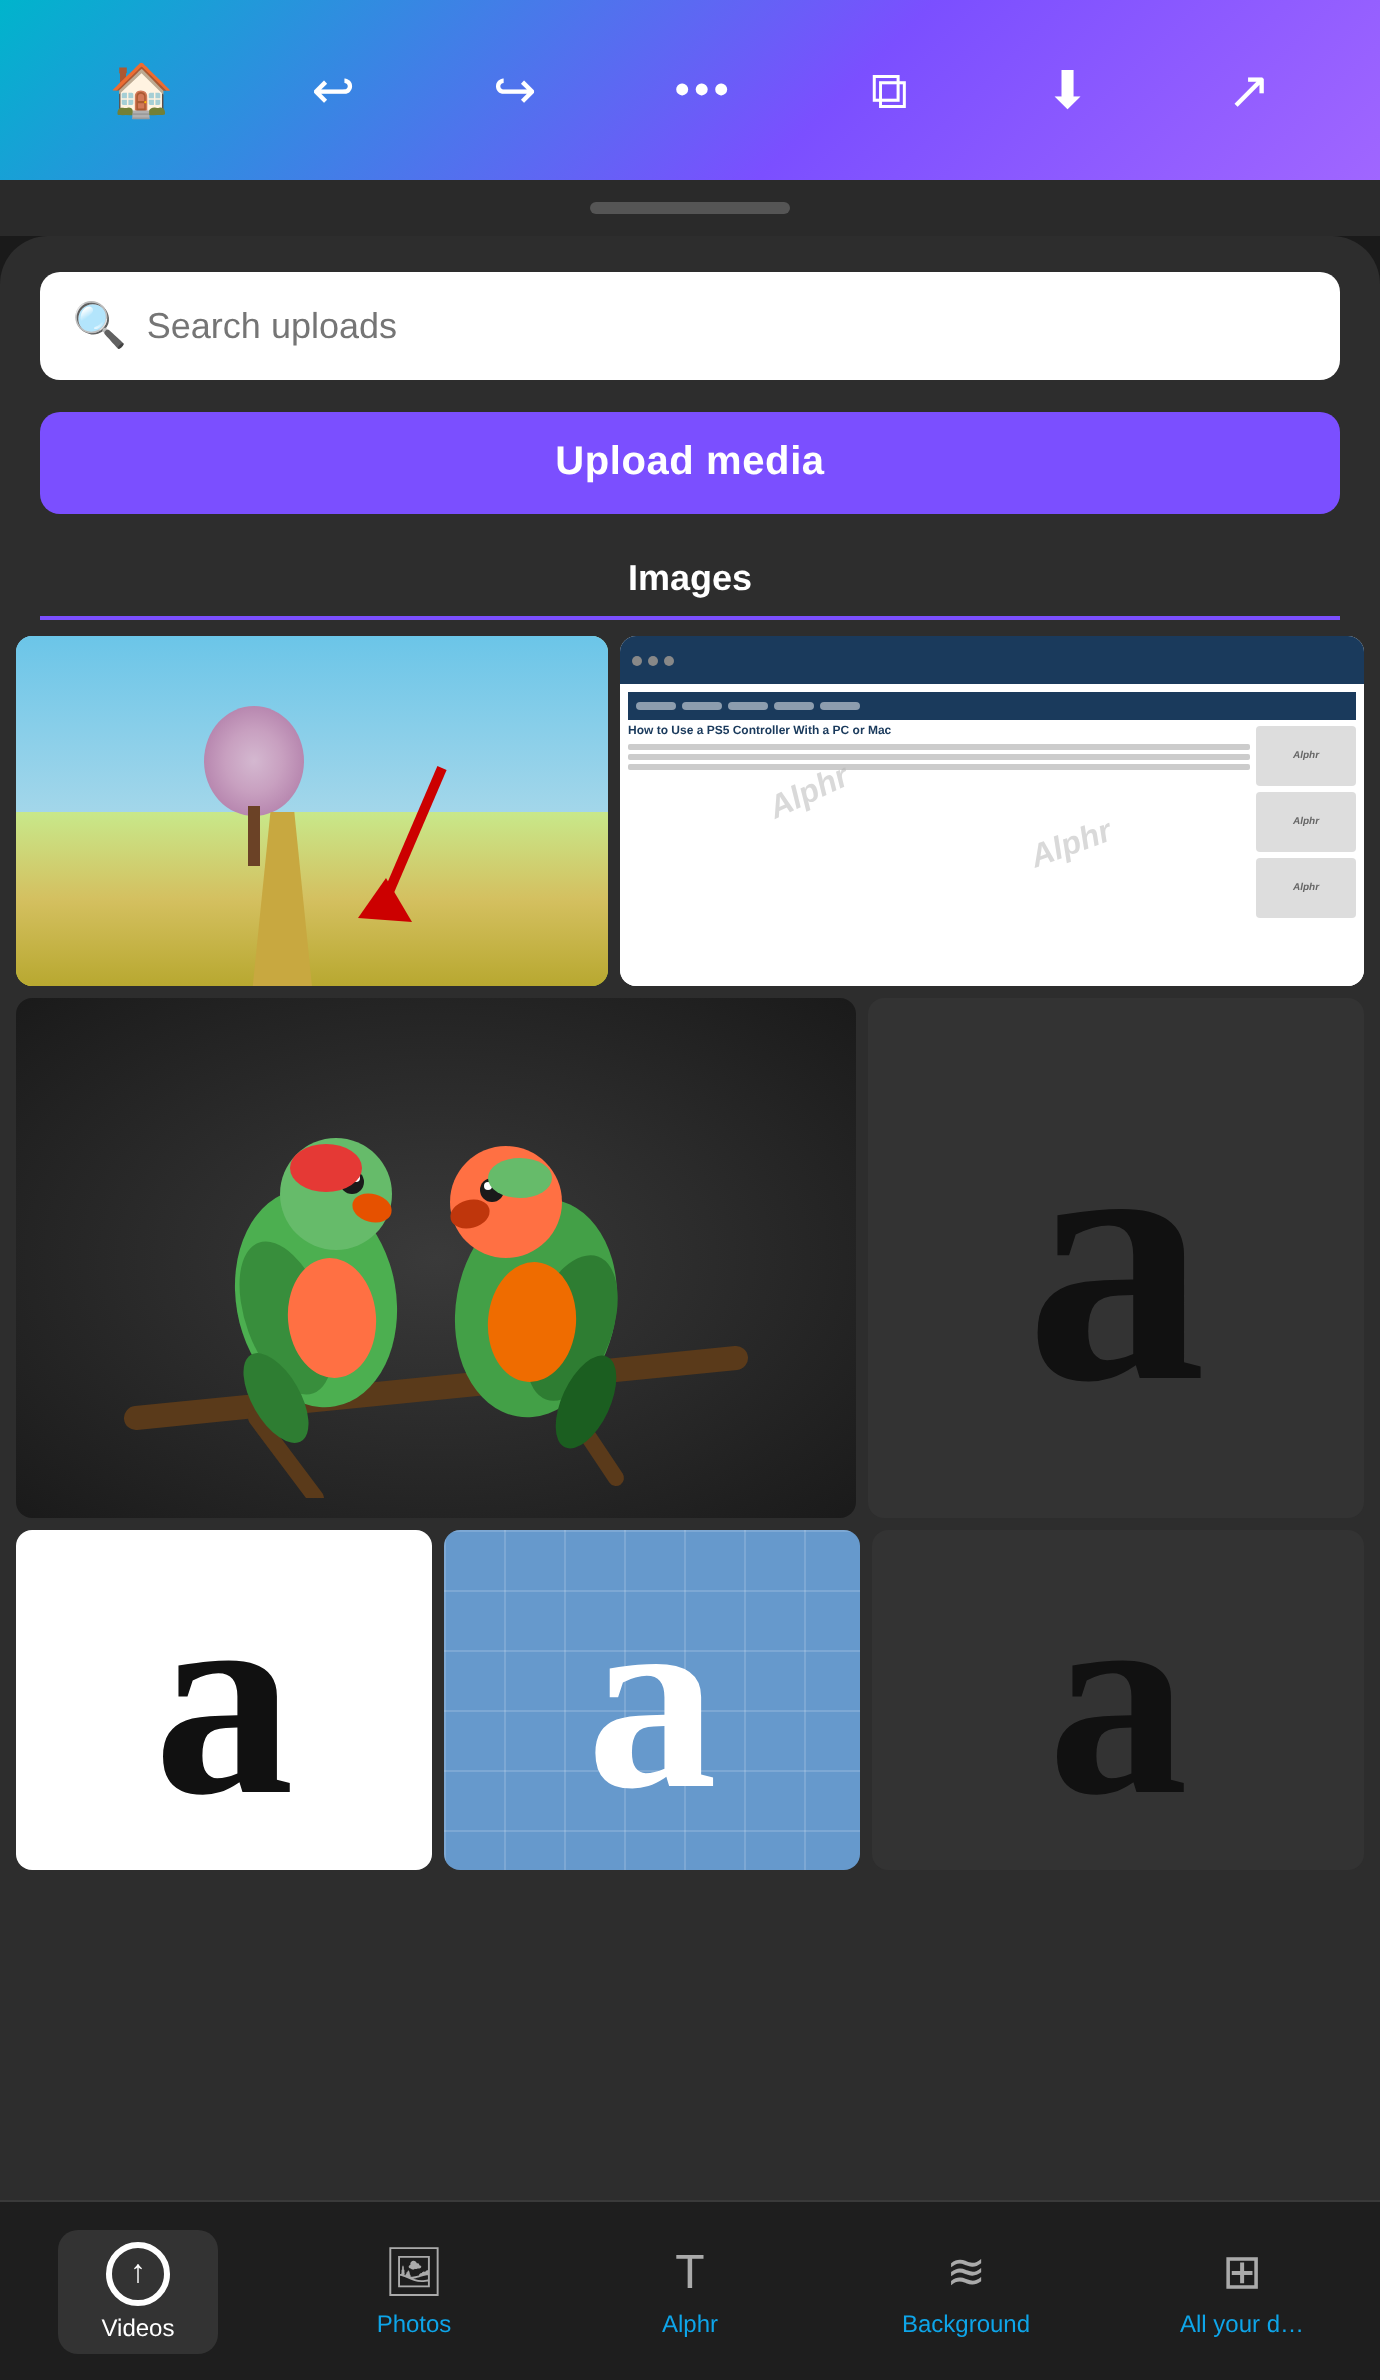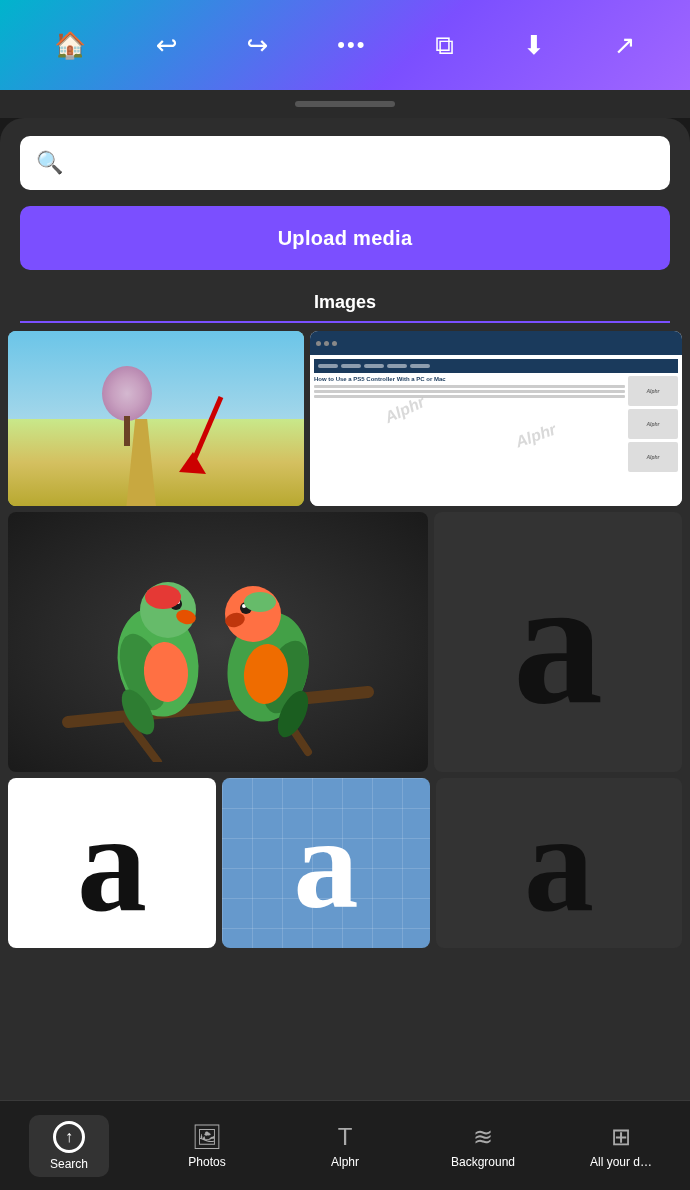--- a/index.html
+++ b/index.html
@@ -85,21 +85,21 @@
       background: transparent;
       flex: 1;
     }
 
     
     .upload-btn-container {
       padding: 6px 20px 14px 20px;
     }
     .upload-btn {
       width: 100%;
-      height: 64px;
+      height: 51px;
       background: #7b4fff;
       border: none;
       border-radius: 10px;
       color: white;
       font-size: 20px;
       font-weight: 600;
       cursor: pointer;
       letter-spacing: 0.3px;
     }
 
@@ -417,21 +417,21 @@
       cursor: pointer;
       min-width: 80px;
     }
     .nav-item.active-nav {
       background: #333;
       border-radius: 10px;
       padding: 6px 10px;
     }
     .nav-label {
       font-size: 12px;
-      color: #ffffff;
+      color: #0ea5e9;
     }
     .nav-label.active-label {
       color: white;
     }
 
   </style>
 </head>
 <body>
 
 <div class="top-bar">
@@ -446,20 +446,21 @@
 
 <div class="notch-bar">
   <div class="notch-pill"></div>
 </div>
 
 <div class="main-panel">
 
   <div class="search-container">
     <div class="search-bar">
       <span class="search-icon-wrap">🔍</span>
+      <input class="search-input" type="text" placeholder="Search uploads" style="">
     </div>
   </div>
 
   <div class="upload-btn-container">
     <button class="upload-btn">Upload media</button>
   </div>
 
   <div class="tab-row">
     <div class="tab-item active">Images</div>
   </div>
@@ -592,21 +593,21 @@
         <div class="big-letter-a-right">a</div>
       </div>
     </div>
 
   </div>
 
   <div class="bottom-nav">
 
     <div class="nav-item active-nav">
       <div style="width:32px;height:32px;border:3px solid white;border-radius:50%;display:flex;align-items:center;justify-content:center;color:white;font-size:16px;">↑</div>
-      <span class="nav-label active-label">Search</span>
+      <span class="nav-label active-label">Videos</span>
     </div>
 
     <div class="nav-item">
       <span style="font-size:24px;color:#aaa;">🖼</span>
       <span class="nav-label">Photos</span>
     </div>
 
     <div class="nav-item">
       <span style="font-size:24px;color:#aaa;">T</span>
       <span class="nav-label">Alphr</span>

